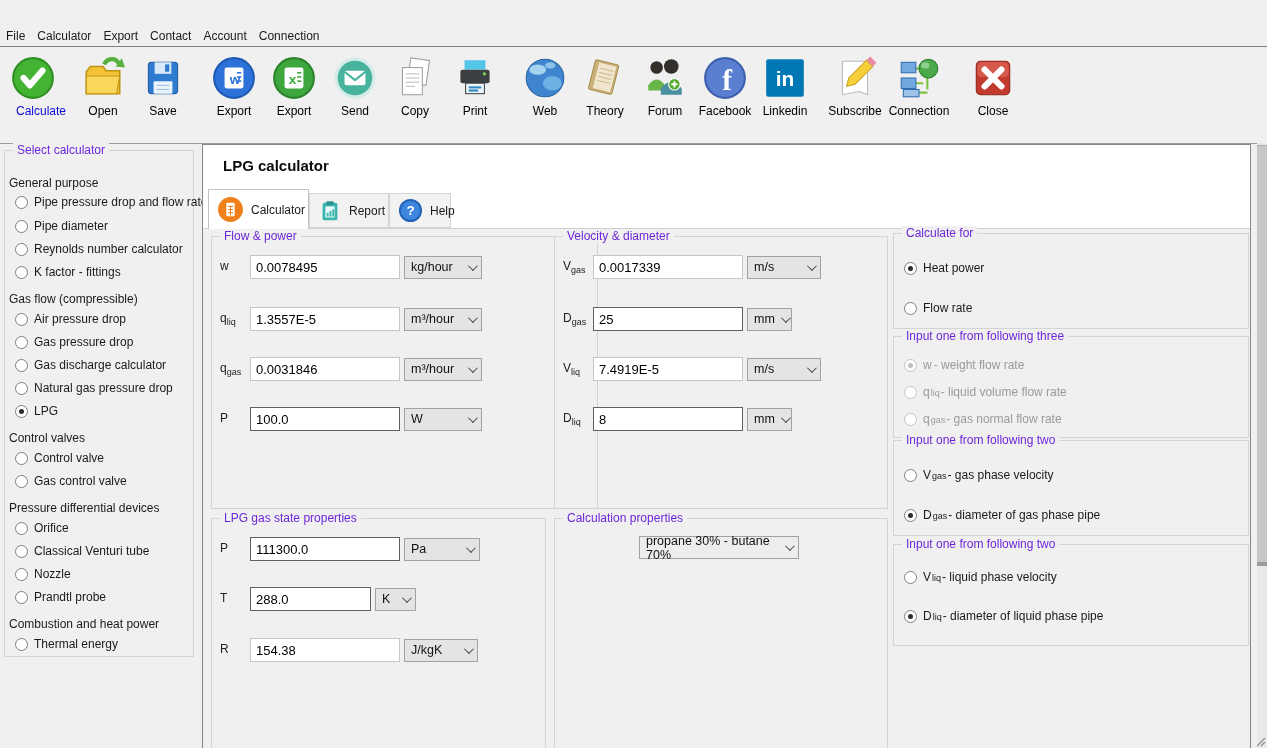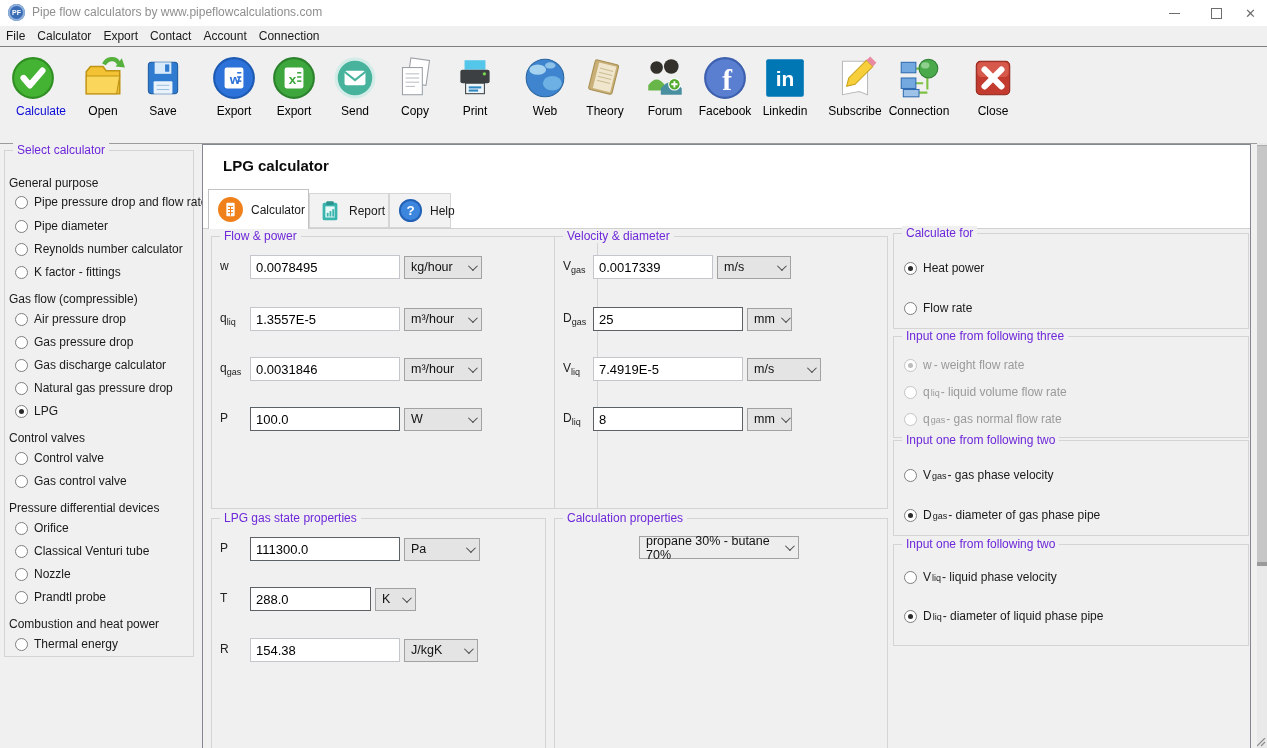--- a/index.html
+++ b/index.html
@@ -71,33 +71,20 @@
   
   .vscroll{position:absolute;right:0;top:143px;width:10px;height:605px;background:#e9e9e9;}
   .vthumb{position:absolute;left:0;top:2px;width:10px;height:421px;background:#c6c6c6;border-top:1px solid #adadad;border-bottom:4px solid #9a9a9a;box-sizing:border-box;}
   .grip{position:absolute;right:1px;bottom:1px;}
 </style>
 </head>
 <body>
 
 <div class="window">
 
-  <div class="titlebar">
-    <div class="app-logo">PF</div>
-    <div class="title-text">Pipe flow calculators by www.pipeflowcalculations.com</div>
-    <div class="winctl wc-min">
-        <i></i>
-      </div>
-    <div class="winctl wc-max">
-        <i></i>
-      </div>
-    <div class="winctl wc-close">
-        <span>✕</span>
-      </div>
-  </div>
 
   <div class="menubar">
     <span class="menu-item">File</span>
     <span class="menu-item">Calculator</span>
     <span class="menu-item">Export</span>
     <span class="menu-item">Contact</span>
     <span class="menu-item">Account</span>
     <span class="menu-item">Connection</span>
   </div>
 
@@ -461,21 +448,21 @@
               <span>J/kgK</span>
               <span class="chev"></span>
             </div>
         </div>
       </div>
 
       <div class="groupbox" style="left:351px;top:91px;width:334px;height:273px;">
         <span class="gb-title">Velocity &amp; diameter</span>
         <div class="frow" style="left:8px;top:18px">
           <span class="flabel"><span>V</span><sub>gas</sub></span>
-          <input class="tinput ro" style="width: 120px;" readonly="" value="0.0017339">
+          <input class="tinput ro" style="width: 150px;" readonly="" value="0.0017339">
           <div class="combo" style="width:74px">
               <span>m/s</span>
               <span class="chev"></span>
             </div>
         </div>
         <div class="frow" style="left:8px;top:70px">
           <span class="flabel"><span>D</span><sub>gas</sub></span>
           <input class="tinput" style="width: 150px;" value="25">
           <div class="combo" style="width:45px">
               <span>mm</span>

